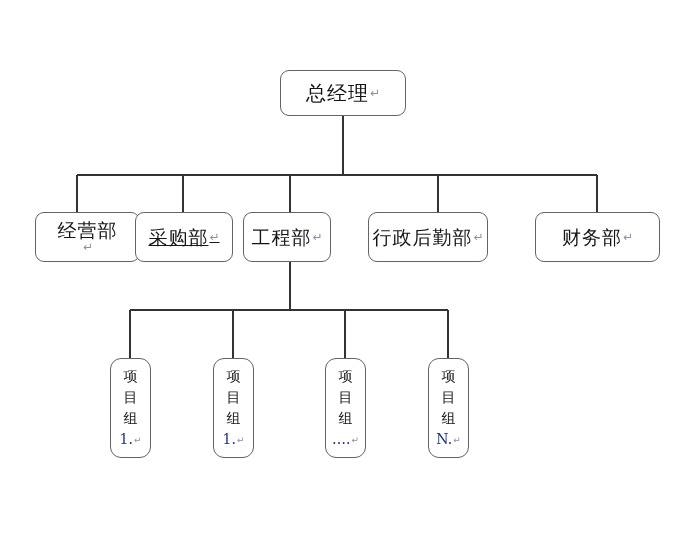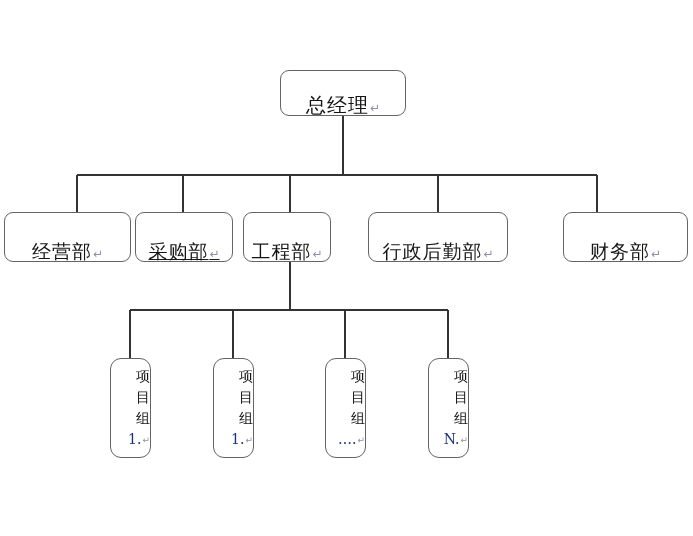--- a/index.html
+++ b/index.html
@@ -35,21 +35,21 @@
   }
 
   
   .node {
     position: absolute;
     box-sizing: border-box;
     background: #ffffff;
     border: 1px solid #646464;
     border-radius: 9px;
     display: flex;
-    align-items: flex-end;
+    align-items: center;
     justify-content: center;
     white-space: nowrap;
   }
 
   .node-label {
     display: inline-block;
     font-size: 19px;
     line-height: 1;
     letter-spacing: 1px;
     color: #141414;
@@ -72,25 +72,25 @@
   }
   #node-root .node-label { font-size: 20px; }
 
   
   .dept {
     top: 212px;
     height: 50px;
   }
   .dept .node-label { font-size: 19px; }
 
-  #node-dept-0 { left: 4px;  width: 127px; }
+  #node-dept-0 { left: 35px;  width: 105px; flex-direction: column; }
   #node-dept-1 { left: 135px; width: 98px; text-decoration: underline;  }
   #node-dept-2 { left: 243px; width: 88px; }
-  #node-dept-3 { left: 368px; width: 140px; }
-  #node-dept-4 { left: 535px; width: 125px; margin-left: 28px; }
+  #node-dept-3 { left: 368px; width: 120px; }
+  #node-dept-4 { left: 535px; width: 125px; }
 
   
   .project {
     top: 358px;
     width: 41px;
     height: 100px;
     border-radius: 11px;
     flex-direction: column;
     justify-content: center;
     padding: 4px 0;

